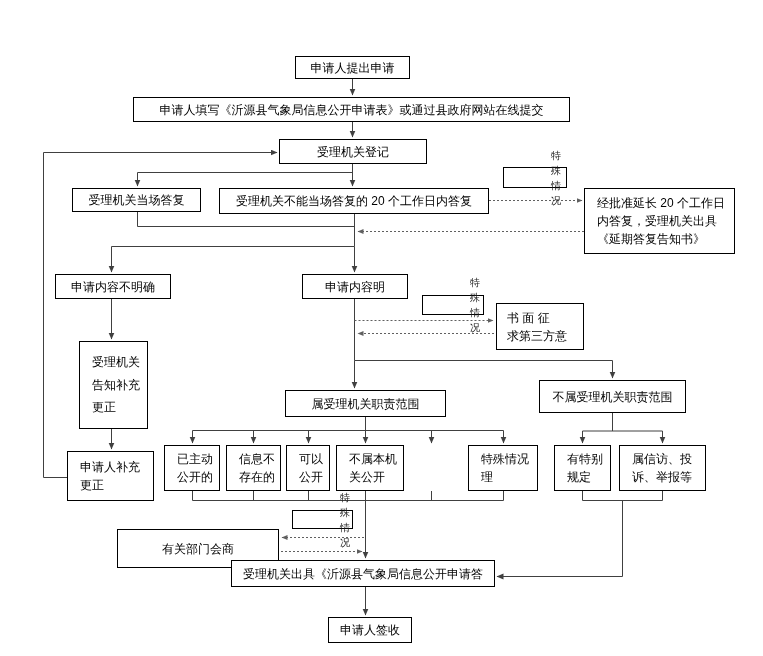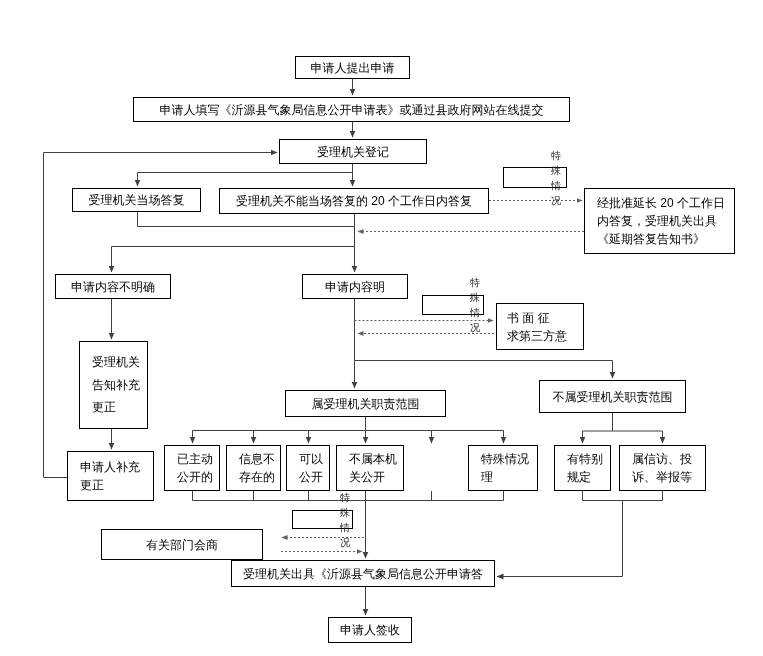--- a/index.html
+++ b/index.html
@@ -115,17 +115,17 @@
 关公开</div>
   <div class="box ml" style="left:468px;top:445px;width:70px;height:46px">特殊情况
 理</div>
 
   <div class="box ml" style="left:619px;top:445px;width:87px;height:46px">属信访、投
 诉、举报等</div>
   <div class="box ml" style="left:554px;top:445px;width:57px;height:46px">有特别
 规定</div>
 
   <div class="box small" style="left:292px;top:510px;width:61px;height:19px">特殊情况</div>
-  <div class="box" style="left:101px;top:529px;width:162px;height:31px">有关部门会商</div>
+  <div class="box" style="left:117px;top:529px;width:162px;height:39px">有关部门会商</div>
   <div class="box" style="left:231px;top:560px;width:264px;height:27px">受理机关出具《沂源县气象局信息公开申请答</div>
   <div class="box" style="left:328px;top:617px;width:84px;height:26px">申请人签收</div>
 
 </div>
 
 </body></html>

